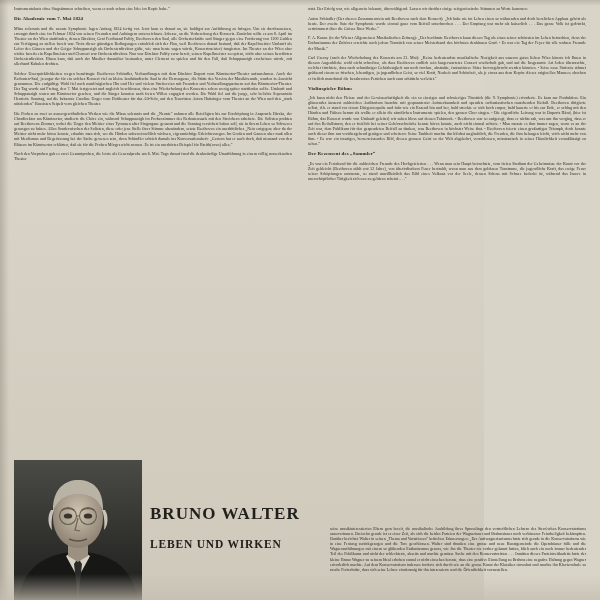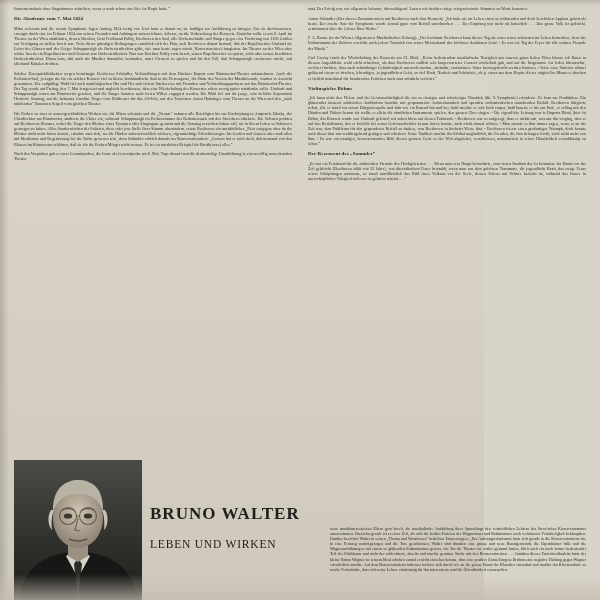--- a/index.html
+++ b/index.html
@@ -48,21 +48,21 @@
   }
   .photo svg{display:block;}
   .titleblock{
     position:absolute;left:150px;top:96px;width:170px;
   }
   .title-main{
     font-size:17px;letter-spacing:.06em;font-weight:bold;color:#22201d;
     font-family:"Liberation Serif", serif;
   }
   .title-sub{
-    margin-top:14px;font-size:11.5px;letter-spacing:.07em;color:#22201d;
+    margin-top:14px;font-size:11.5px;letter-spacing:.07em;color:#22201d;font-weight:bold;
   }
   .rightcol{
     position:absolute;left:330px;top:118px;width:256px;
   }
   .rightcol p{
     margin:0 0 4.5px 0;font-size:4.05px;line-height:5.1px;text-align:justify;color:#2e2c27;
   }
   .fade{
     position:absolute;left:0;bottom:0;width:600px;height:26px;
     background:linear-gradient(180deg,rgba(208,202,188,0) 0%,rgba(196,190,176,.75) 100%);

